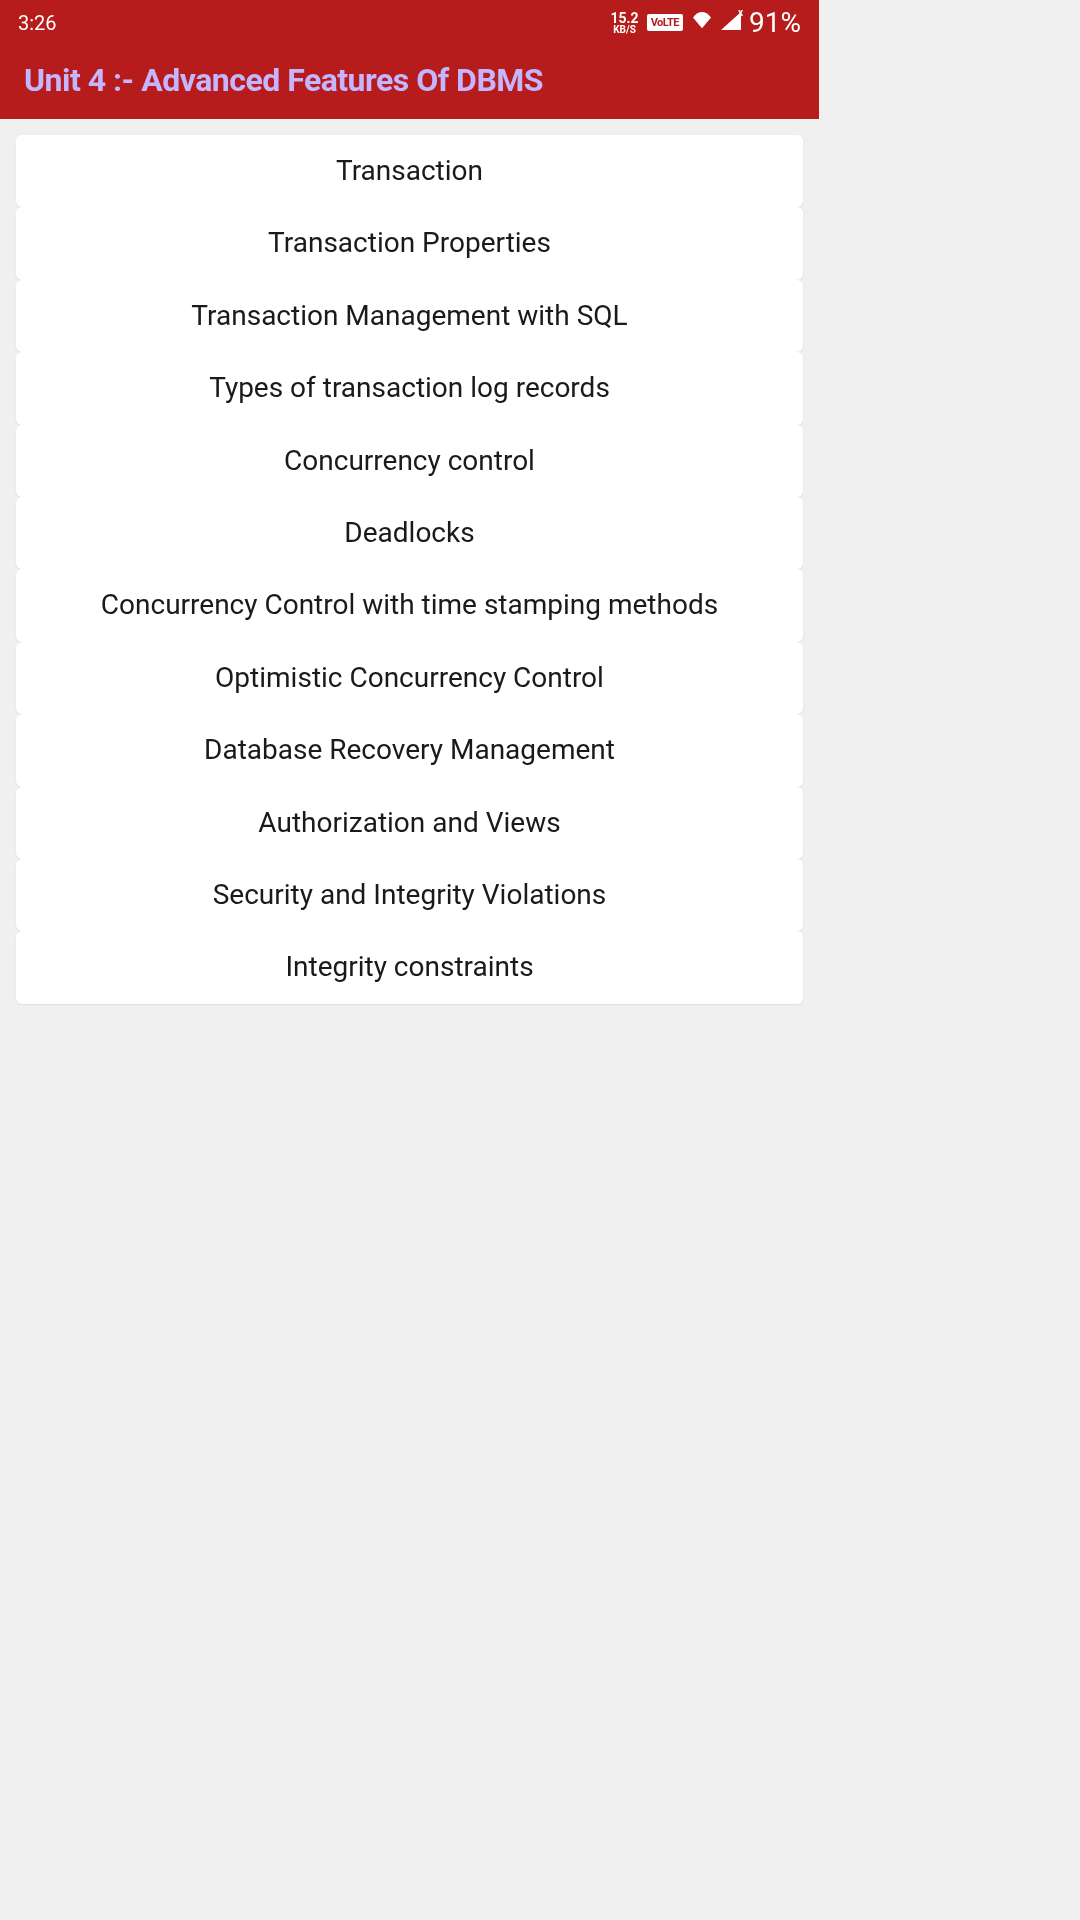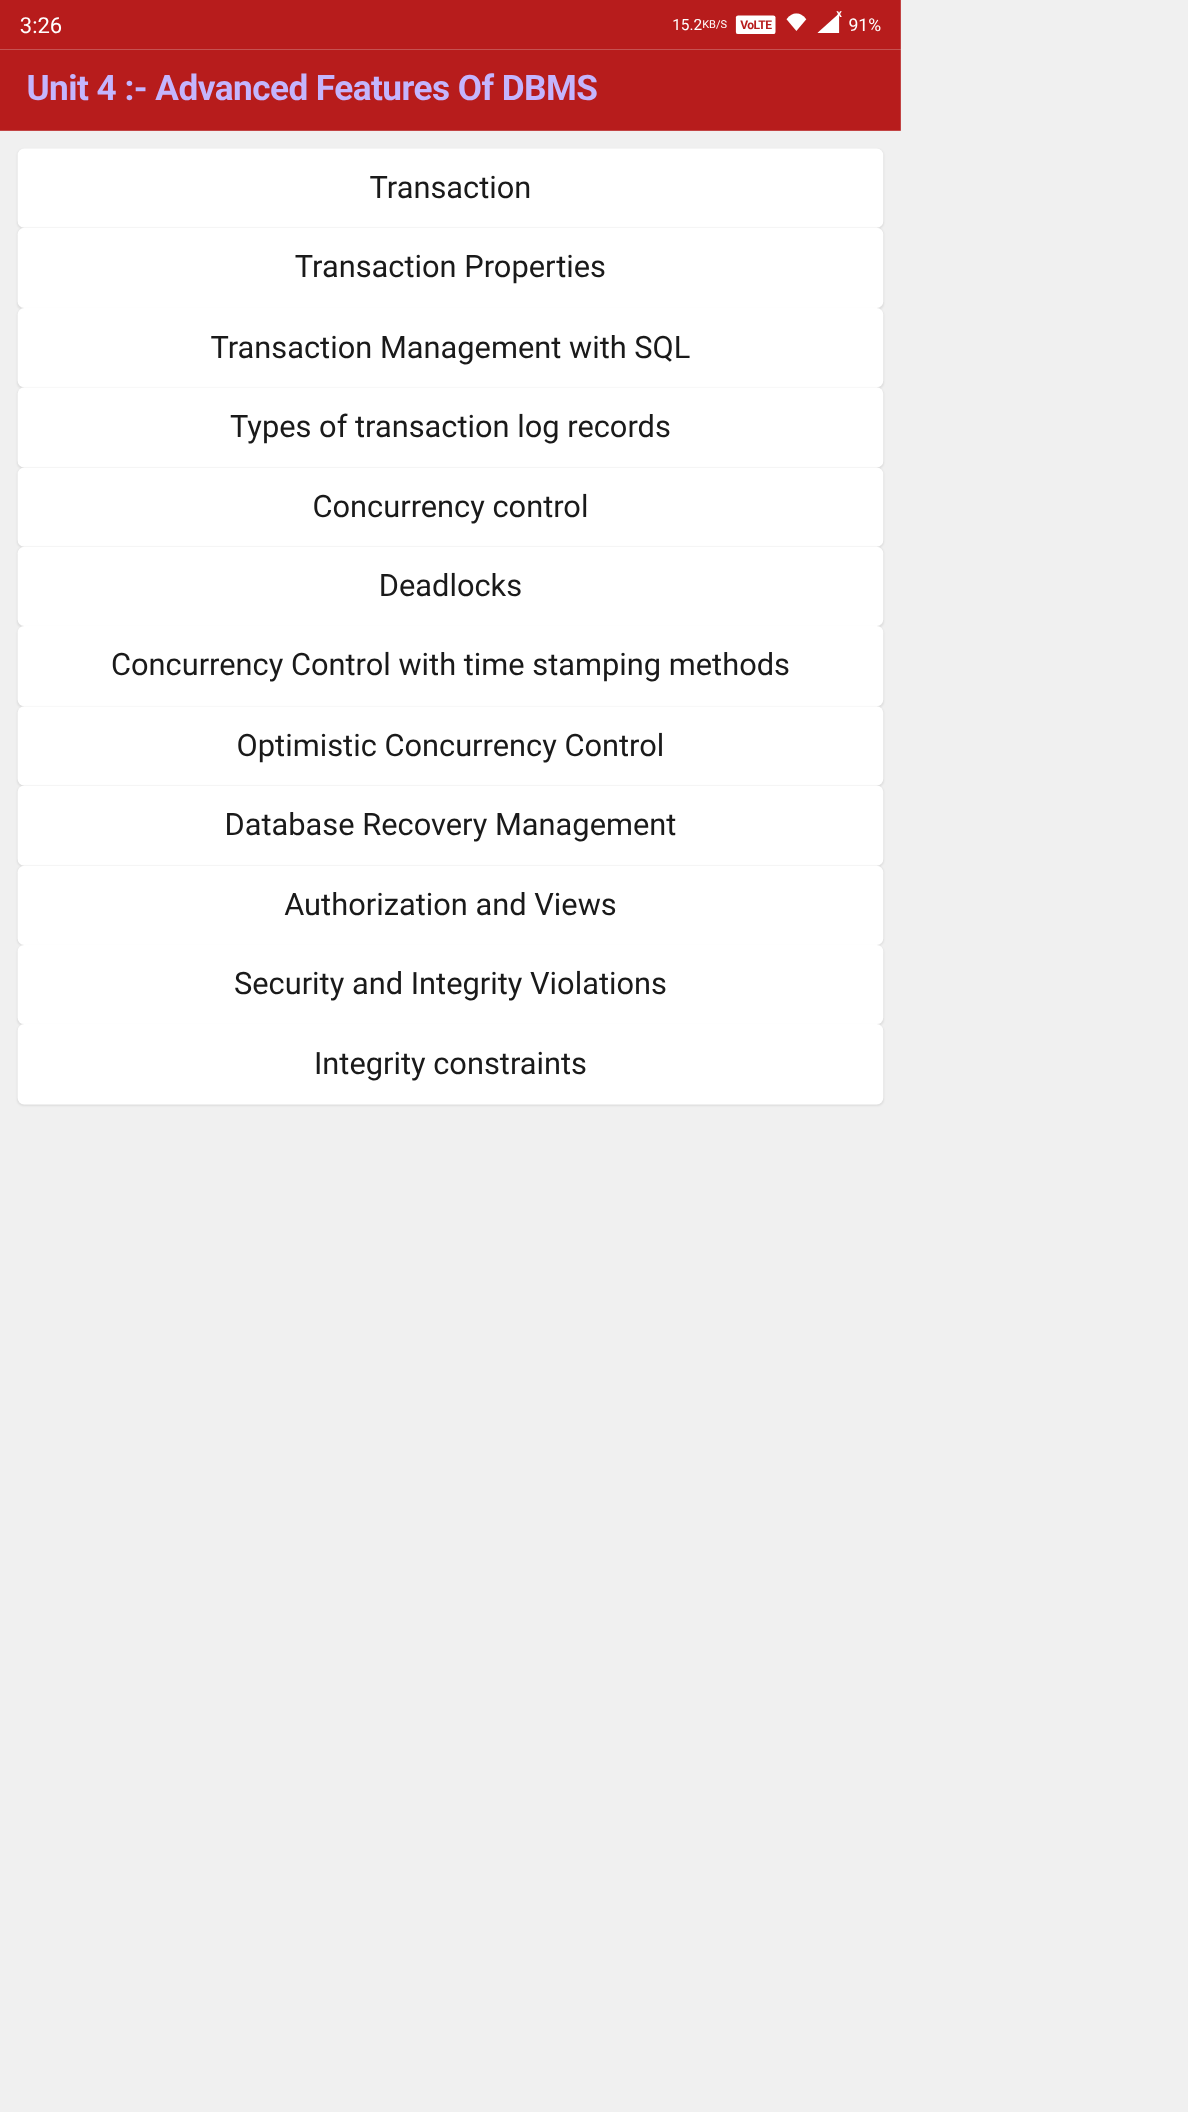--- a/index.html
+++ b/index.html
@@ -28,24 +28,25 @@
     .status-left {
       font-weight: 400;
     }
     .status-right {
       display: flex;
       align-items: center;
       gap: 8px;
     }
     .data-speed {
       display: flex;
-      flex-direction: row;
+      flex-direction: column;
       align-items: center;
       line-height: 1;
       font-size: 12px;
+      font-weight: bold;
     }
     .data-speed-value {
       font-size: 14px;
     }
     .data-speed-unit {
       font-size: 10px;
     }
     .volte-badge {
       background-color: white;
       color: #b71c1c;
@@ -58,21 +59,21 @@
     .wifi-icon {
       width: 22px;
       height: 18px;
     }
     .signal-icon {
       width: 20px;
       height: 18px;
       position: relative;
     }
     .battery-text {
-      font-size: 16px;
+      font-size: 28px;
     }
     .header {
       background-color: #b71c1c;
       padding: 16px 24px 20px;
     }
     .header-title {
       color: #c4b5fd;
       font-size: 32px;
       font-weight: 700;
       letter-spacing: -0.5px;

